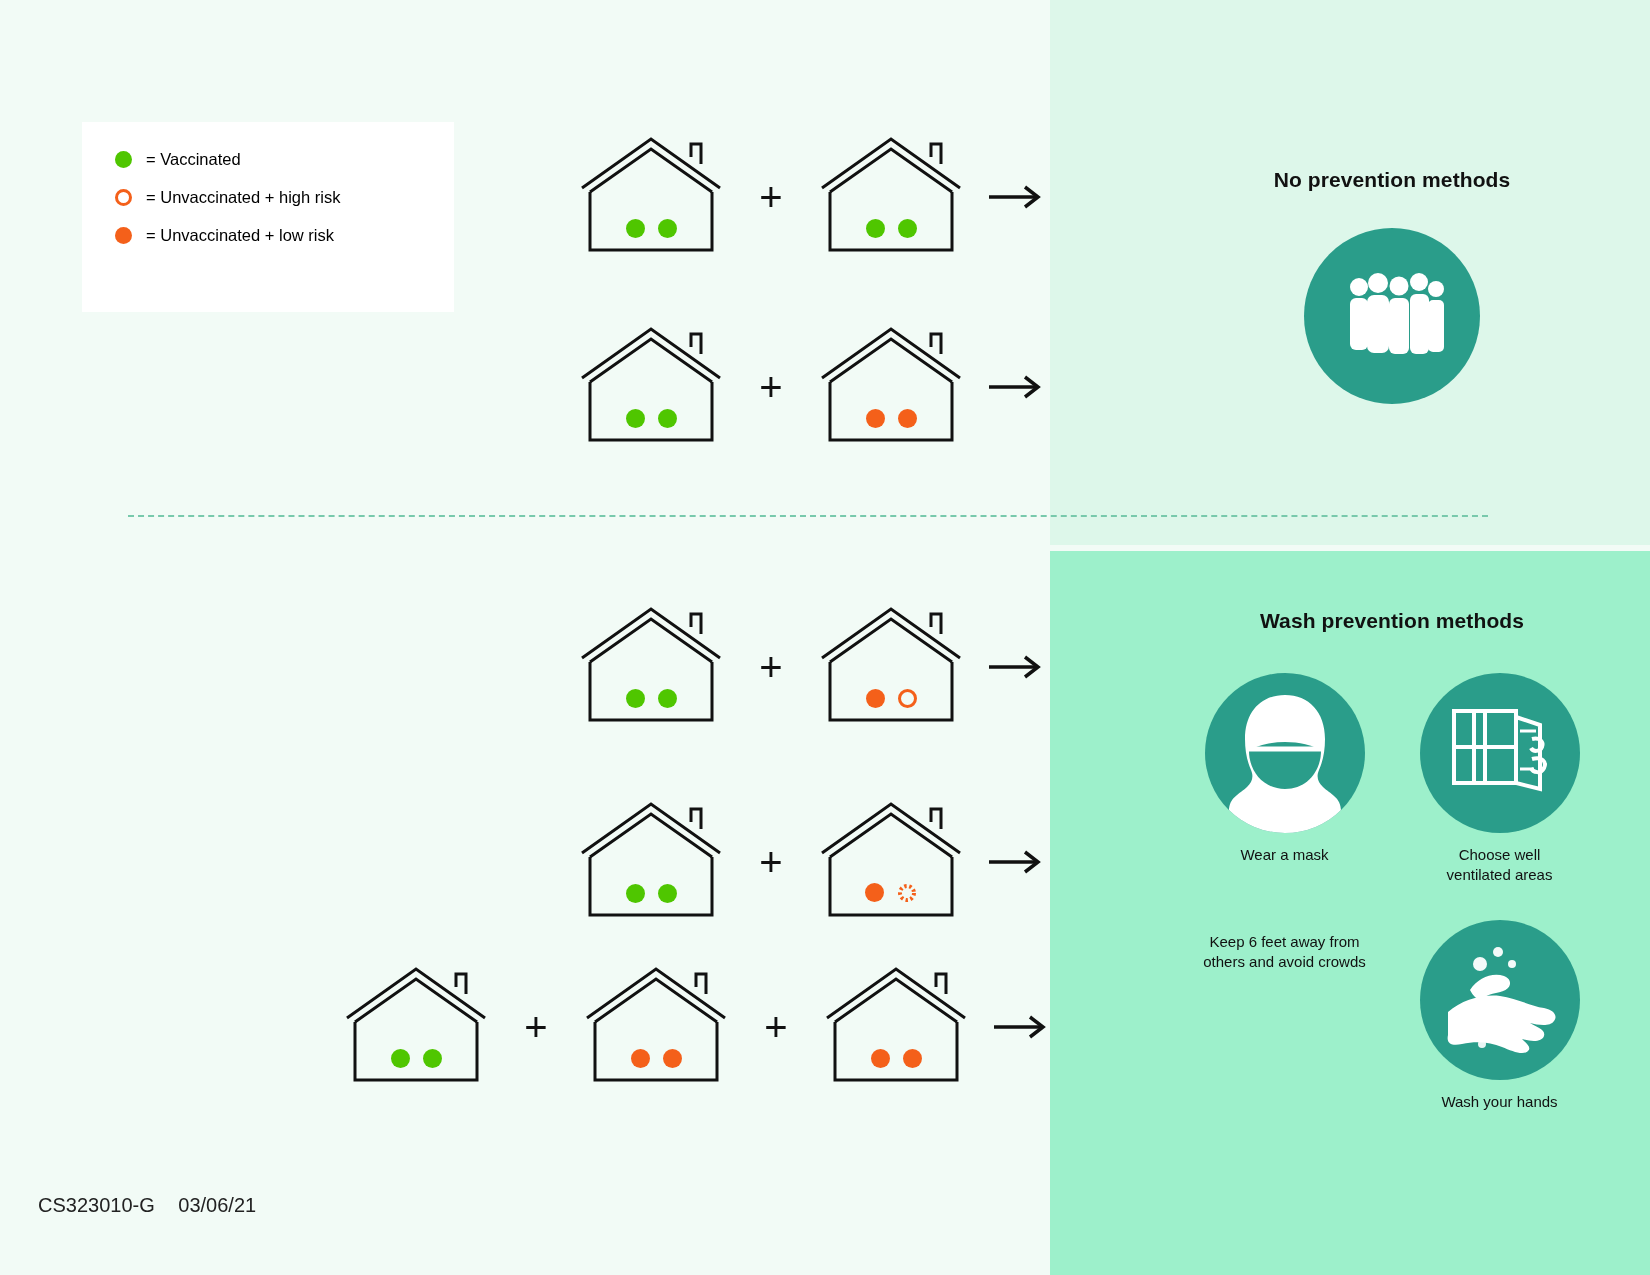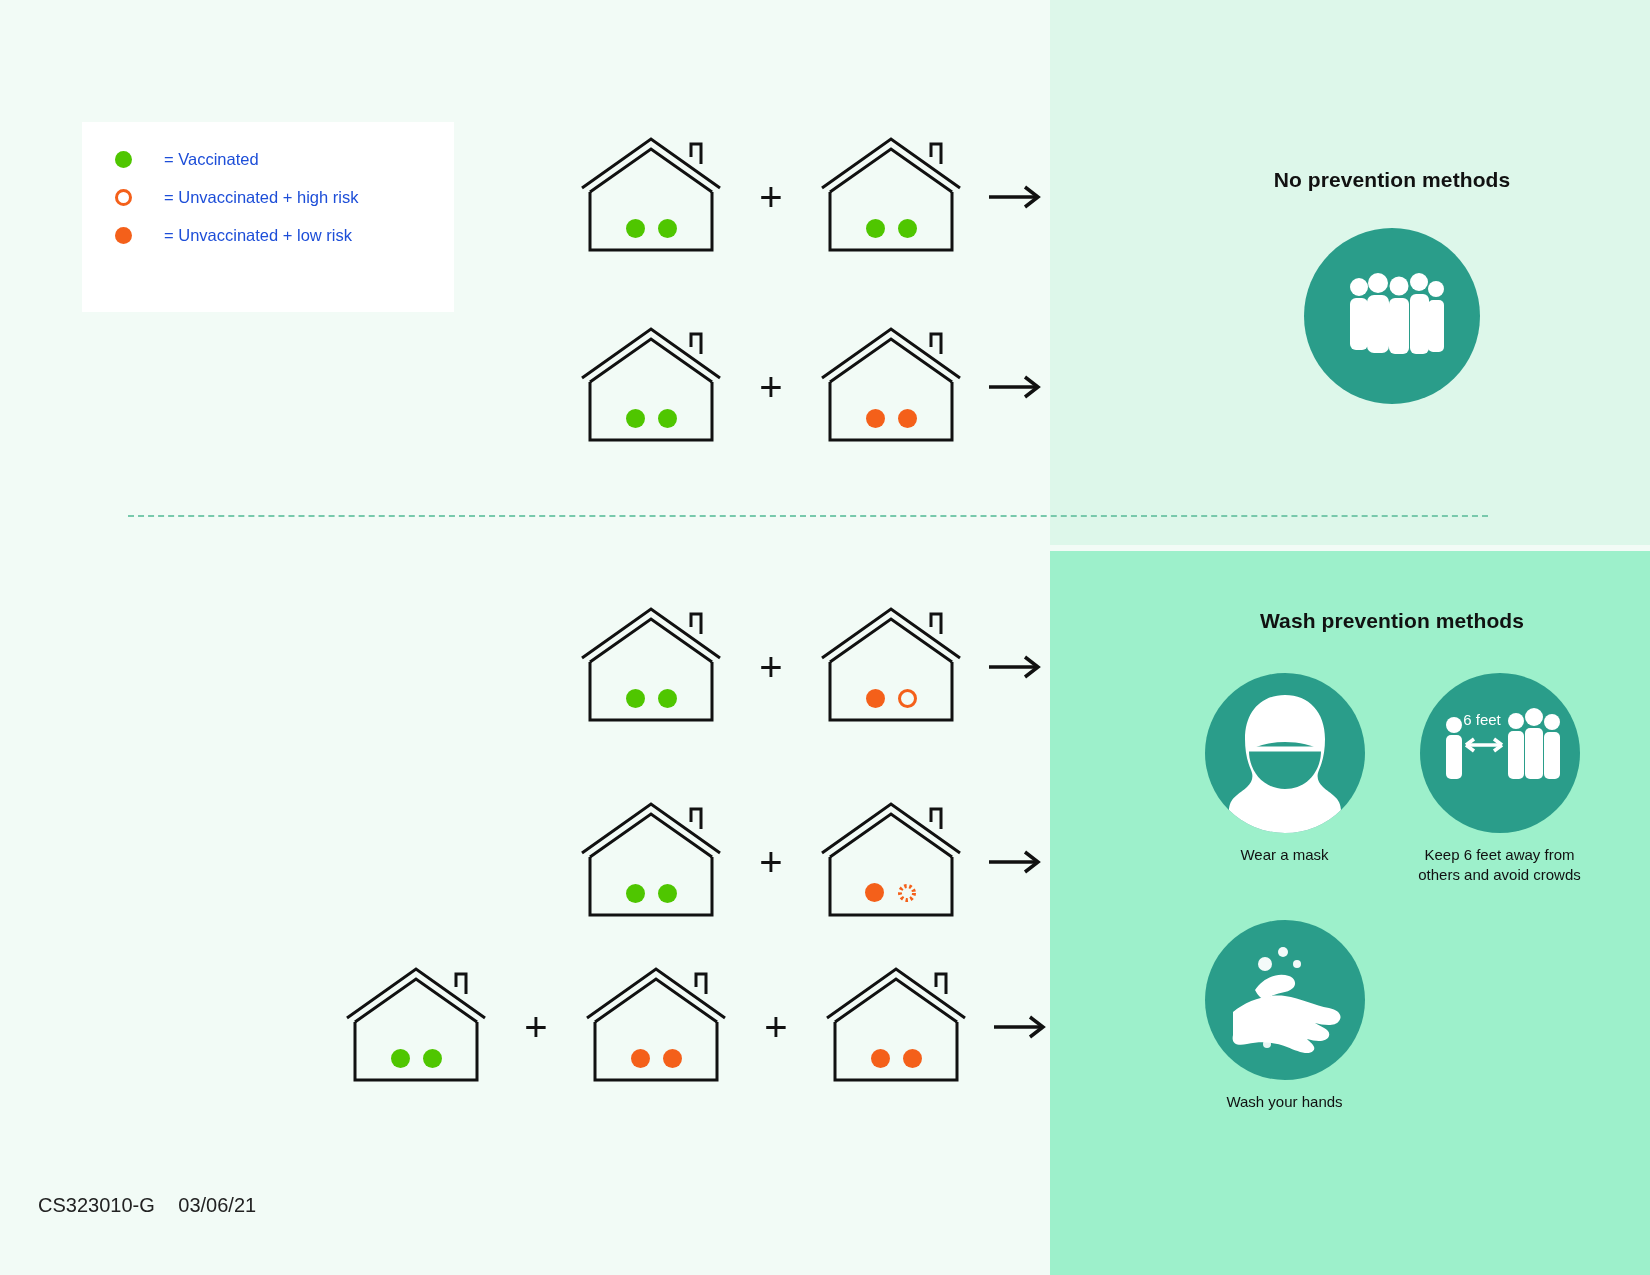--- a/index.html
+++ b/index.html
@@ -105,22 +105,22 @@
     height: 38px;
   }
   .legend-swatch {
     width: 34px;
     display: flex;
     justify-content: center;
     align-items: center;
   }
   .legend-text {
     font-size: 16.5px;
-    color: #1d4ed8;
-    margin-left: 24px;
+    color: #000000;
+    margin-left: 6px;
   }
   .dot-green {
     width: 17px; height: 17px; border-radius: 50%;
     background: #4fc600;
     display: inline-block;
   }
   .dot-orange {
     width: 17px; height: 17px; border-radius: 50%;
     background: #f4601a;
     display: inline-block;
@@ -234,41 +234,39 @@
             <g fill="#ffffff">
               <path d="M80 22c-24 0-40 17-40 44 0 12 2 22 6 31 3 7 1 12-4 17-7 7-18 10-18 24v22h112v-22c0-14-11-17-18-24-5-5-7-10-4-17 4-9 6-19 6-31 0-27-16-44-40-44z"></path>
             </g>
             <path d="M44 78c8-6 22-9 36-9s28 3 36 9c0 20-14 38-36 38S44 98 44 78z" fill="#2a9d8a"></path>
             <path d="M44 76h72" stroke="#ffffff" stroke-width="5" fill="none"></path>
           </svg>
         </div>
         <div class="prev-label">Wear a mask</div>
       </div>
 
-
       <div class="prev-item">
         <div class="prev-circle">
           <svg width="160" height="160" viewBox="0 0 160 160" aria-hidden="true">
-            <g fill="#ffffff">
-              <circle cx="34" cy="52" r="8"></circle>
-                <rect x="26" y="62" width="16" height="44" rx="5"></rect>
-              <circle cx="96" cy="48" r="8"></circle>
-                <rect x="88" y="58" width="16" height="48" rx="5"></rect>
-              <circle cx="114" cy="44" r="9"></circle>
-                <rect x="105" y="55" width="18" height="51" rx="5"></rect>
-              <circle cx="132" cy="49" r="8"></circle>
-                <rect x="124" y="59" width="16" height="47" rx="5"></rect>
-              <text x="62" y="52" font-size="15" font-family="Liberation Sans, sans-serif" text-anchor="middle" fill="#ffffff">6 feet</text>
-            </g>
-            <g stroke="#ffffff" stroke-width="3.5" fill="none">
-              <path d="M46 72h36"></path>
-              <path d="M46 72l8-6M46 72l8 6M82 72l-8-6M82 72l-8 6"></path>
+            <g fill="none" stroke="#ffffff" stroke-width="4">
+              <rect x="34" y="38" width="62" height="72"></rect>
+              <path d="M34 74h62M65 38v72"></path>
+              <path d="M34 38h20v72H34z" fill="none"></path>
+              <path d="M96 44l24 8v64l-24 -6z"></path>
+              <path d="M112 66c8-2 12 3 10 8s-9 5-11 1" stroke-width="4"></path>
+              <path d="M112 86c10-3 15 3 12 9s-11 5-13 0" stroke-width="4"></path>
+              <path d="M100 58h16M100 96h14" stroke-width="3"></path>
             </g>
           </svg>
         </div>
+        <div class="prev-label">Choose well
+ventilated areas</div>
+      </div>
+
+      <div class="prev-item">
         <div class="prev-label">Keep 6 feet away from
 others and avoid crowds</div>
       </div>
 
       <div class="prev-item">
         <div class="prev-circle">
           <svg width="160" height="160" viewBox="0 0 160 160" aria-hidden="true">
             <g fill="#ffffff">
               <path d="M28 92c14-12 34-18 52-16 16 2 30 10 44 12 10 2 14 8 10 13-4 6-16 4-24 2 6 4 16 6 14 13-2 6-12 6-22 3 4 4 10 8 6 12-5 5-16 0-26-4-12-5-26-6-40-3-10 2-16 0-14-9z"></path>
               <path d="M50 70c8-12 22-18 34-14 6 2 8 8 4 12-6 6-18 4-24 10-4 4-10 0-14-8z"></path>

